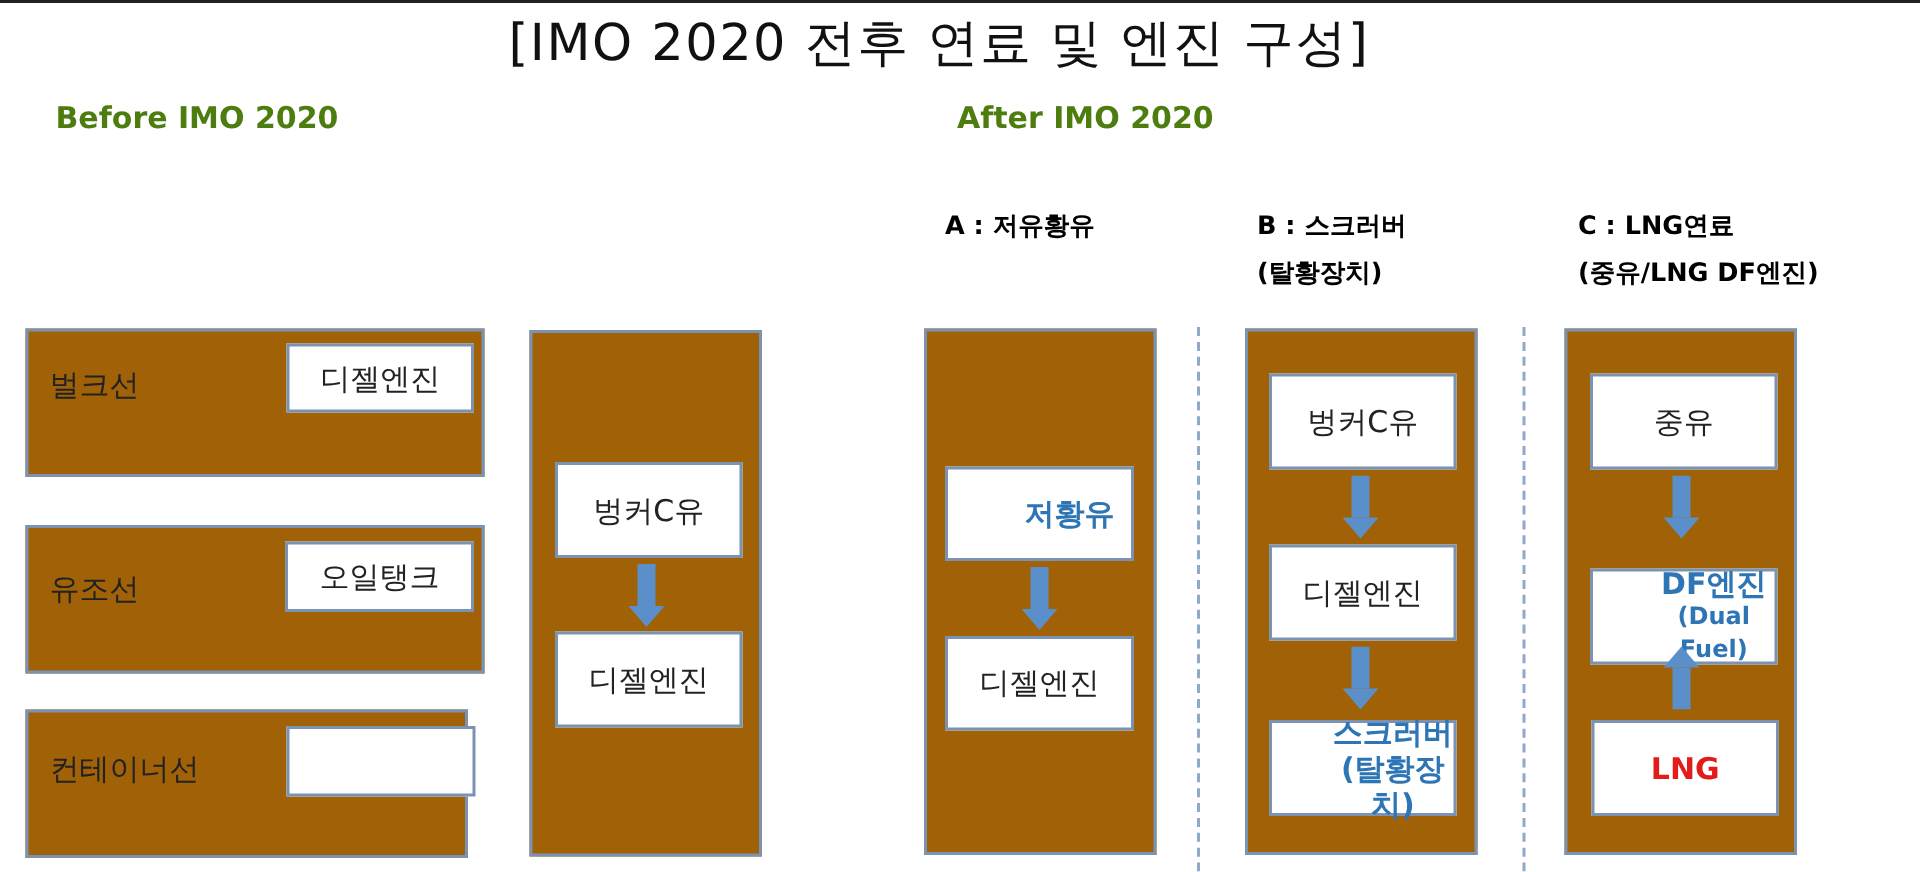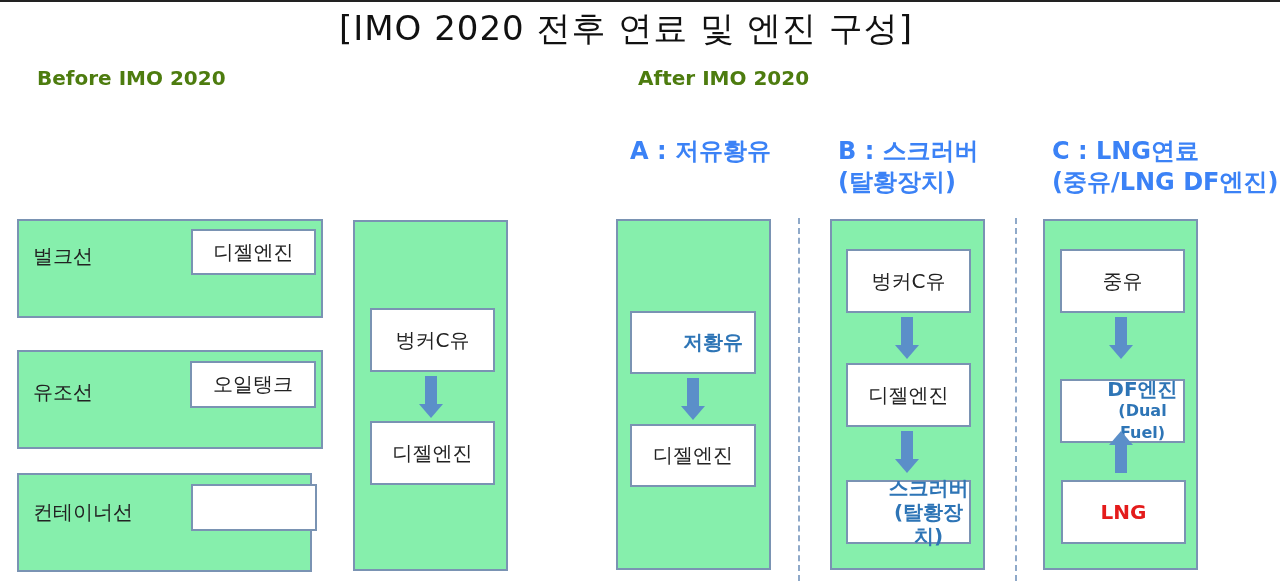--- a/index.html
+++ b/index.html
@@ -10,22 +10,22 @@
     color: #1a1a1a;
   }
   .topbar { position: absolute; left: 0; top: 0; width: 1280px; height: 2px; background: #222; }
   .abs { position: absolute; }
   .title {
     left: 0; top: 6px; width: 1280px; text-align: center;
     font-size: 34px; font-weight: normal; letter-spacing: 1px; color: #111;
   }
   .title span { position: relative; left: -25px; margin-left: 22px; }
   .section-title { font-size: 20px; font-weight: bold; color: #4d7c0f; }
-  .sub-title { font-size: 24px; font-weight: bold; color: #3b82f6; line-height: 31px; }
-  .box { position: absolute; border: 2px solid #7a93b3; box-sizing: border-box; background: #86efac; }
+  .sub-title { font-size: 17px; font-weight: bold; color: #000000; line-height: 31px; }
+  .box { position: absolute; border: 2px solid #7a93b3; box-sizing: border-box; background: #a16207; }
   .ship-label { position: absolute; font-size: 20px; color: #222; }
   .inner {
     position: absolute; border: 2px solid #7a93b3; box-sizing: border-box;
     display: flex; align-items: center; justify-content: center; flex-direction: column;
     font-size: 20px; color: #222; background: #fff; text-align: center;
   }
   .inner.blue { color: #2e75b6; font-weight: bold; padding-left: 40px; }
   .inner.red { color: #e41b1b; font-weight: bold; }
   .inner .small { font-size: 16px; }
   .divider { position: absolute; width: 0; border-left: 2px dashed #8fa9c9; }

